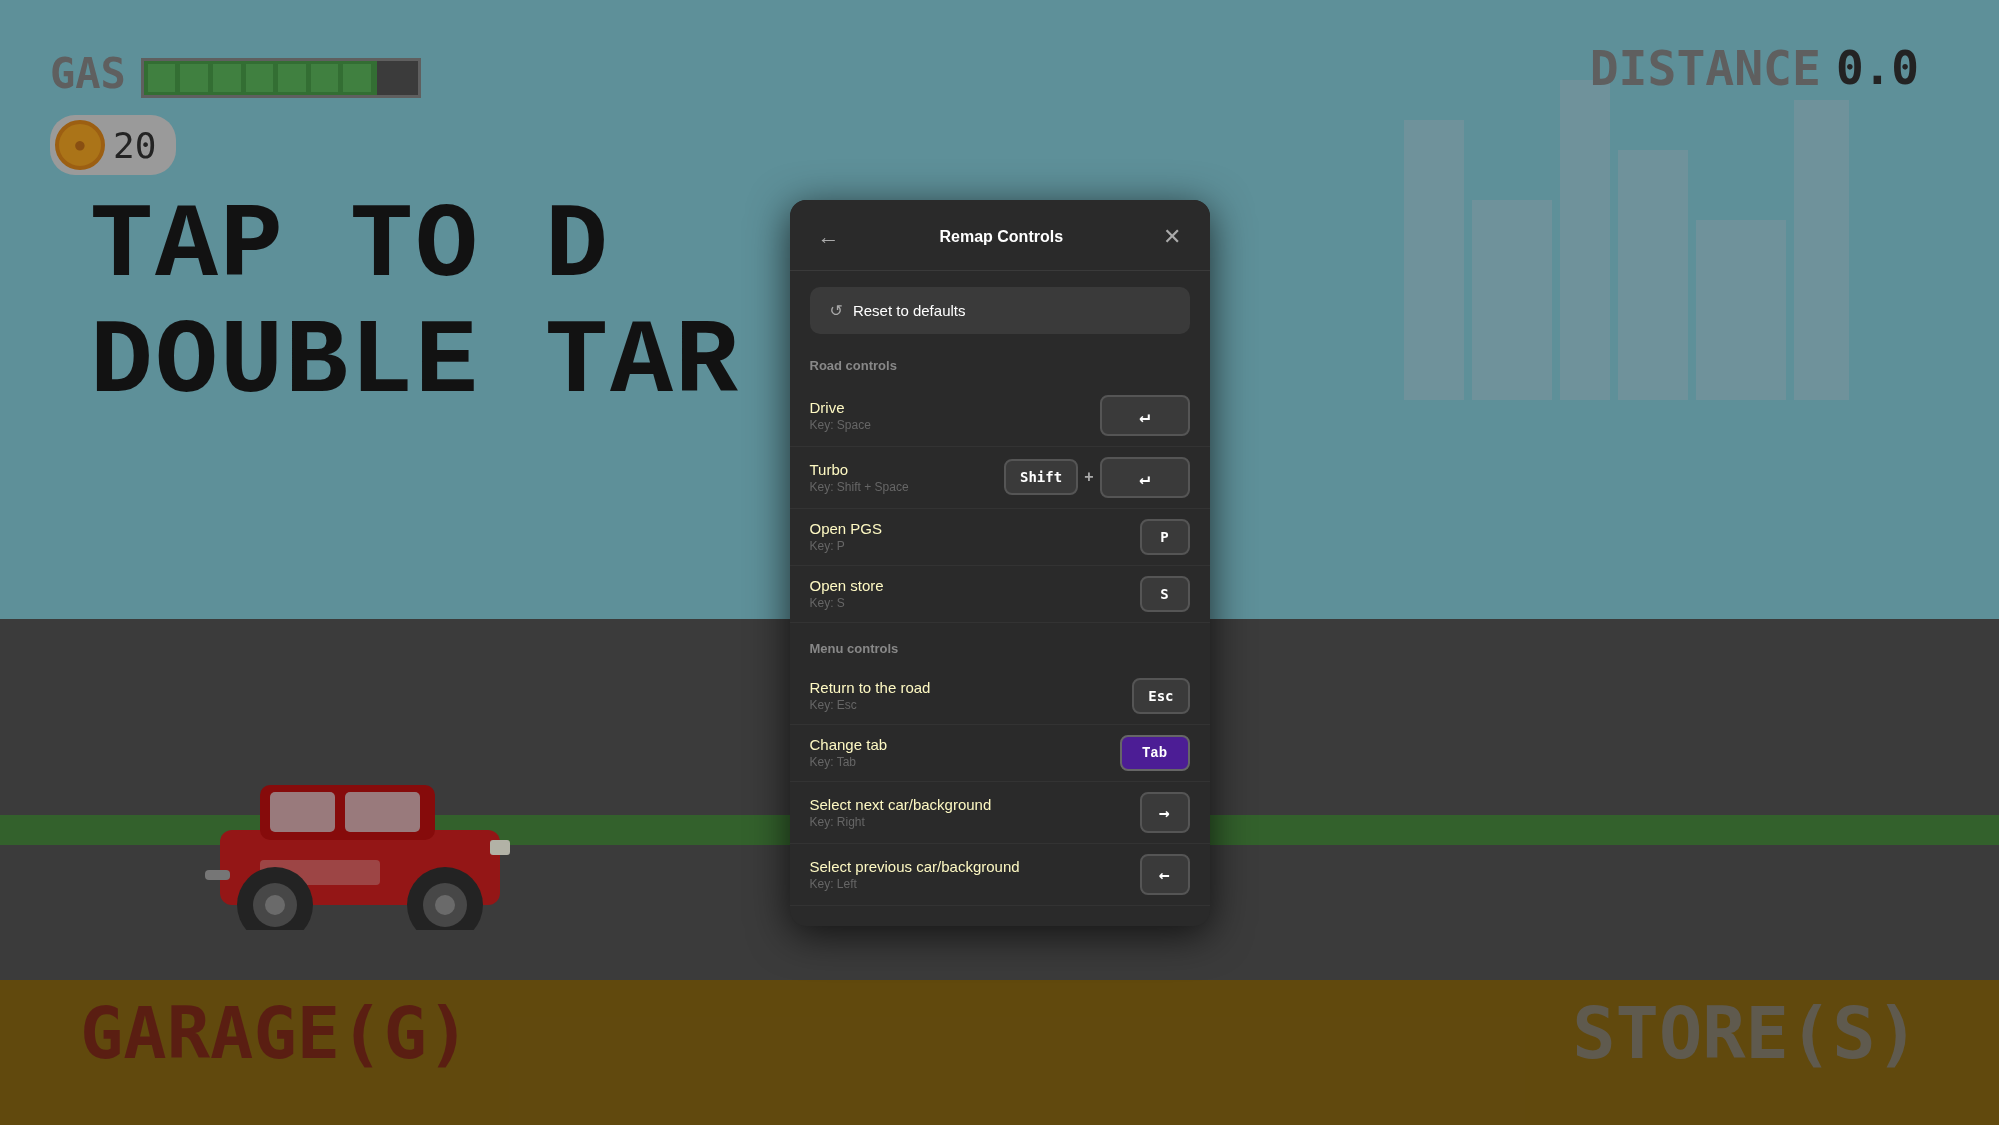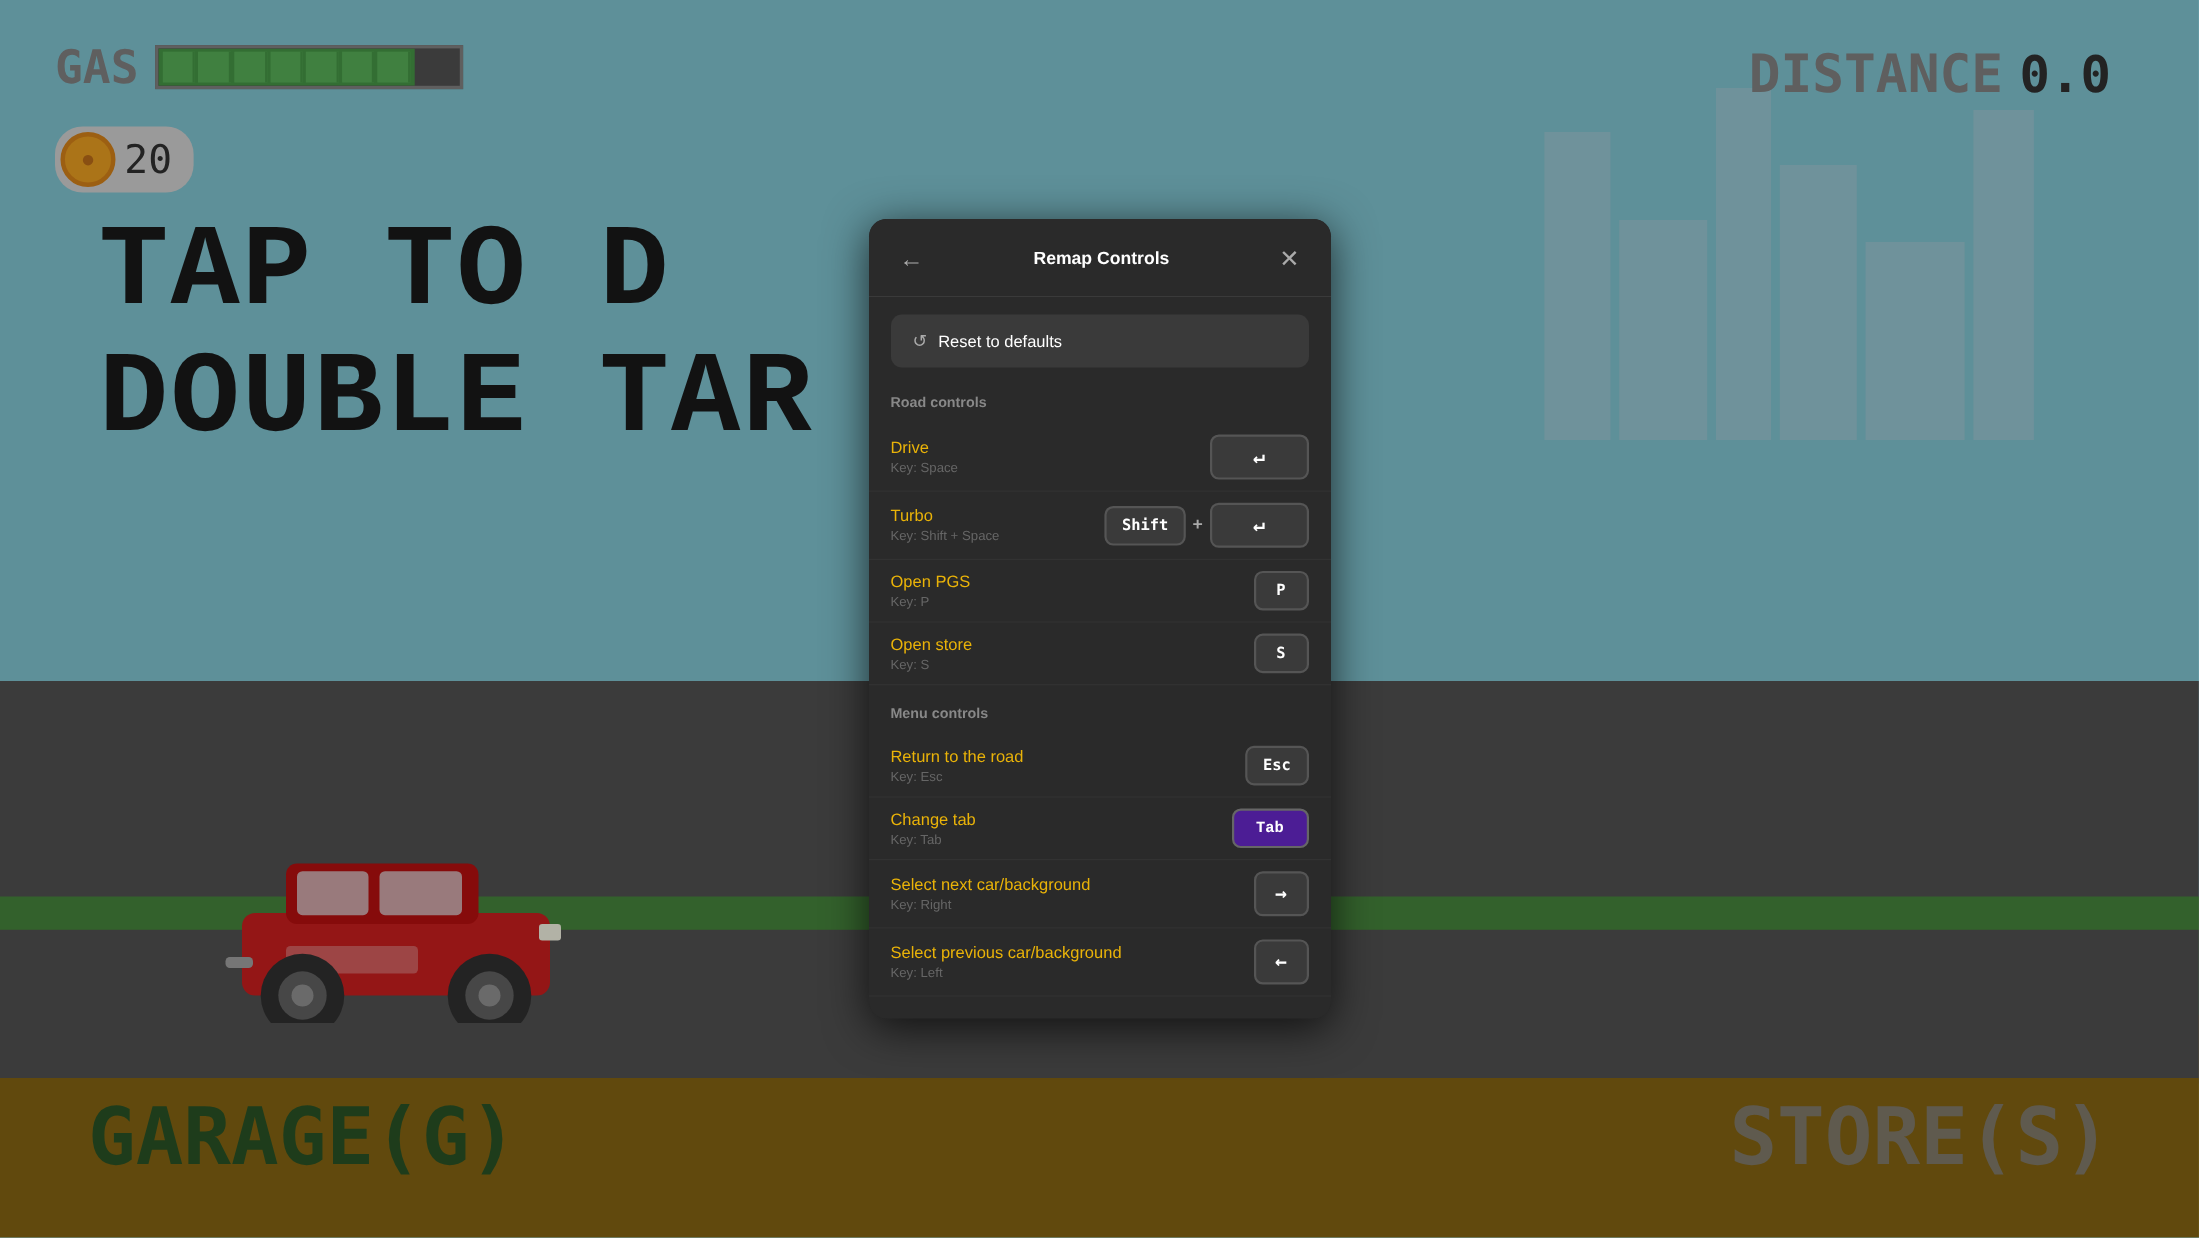--- a/index.html
+++ b/index.html
@@ -17,24 +17,24 @@
     .game-bg {
       position: absolute;
       width: 100%;
       height: 100%;
       background: linear-gradient(to bottom, #87cedc 0%, #87cedc 55%, #555 55%, #555 75%, #4a8c3f 75%, #4a8c3f 82%, #8B6914 82%, #8B6914 100%);
     }
 
     
     .hud-gas {
       position: absolute;
-      top: 36px;
+      top: 49px;
       left: 50px;
       display: flex;
-      align-items: center;
+      align-items: flex-end;
       gap: 15px;
     }
 
     .gas-label {
       color: #888;
       font-size: 42px;
       font-weight: bold;
       font-family: monospace;
     }
 
@@ -125,21 +125,21 @@
       font-family: monospace;
     }
 
     
     .bottom-garage {
       position: absolute;
       bottom: 50px;
       left: 80px;
       font-size: 72px;
       font-weight: 900;
-      color: #14532d;
+      color: #7f1d1d;
       font-family: monospace;
       opacity: 0.8;
     }
 
     .bottom-store {
       position: absolute;
       bottom: 50px;
       right: 80px;
       font-size: 72px;
       font-weight: 900;
@@ -273,21 +273,21 @@
       padding: 10px 20px;
       border-bottom: 1px solid #333;
     }
 
     .control-info {
       display: flex;
       flex-direction: column;
     }
 
     .control-name {
-      color: #eab308;
+      color: #fef9c3;
       font-size: 15px;
       font-weight: 500;
       margin-bottom: 2px;
     }
 
     .control-key {
       color: #666;
       font-size: 12px;
     }
 

